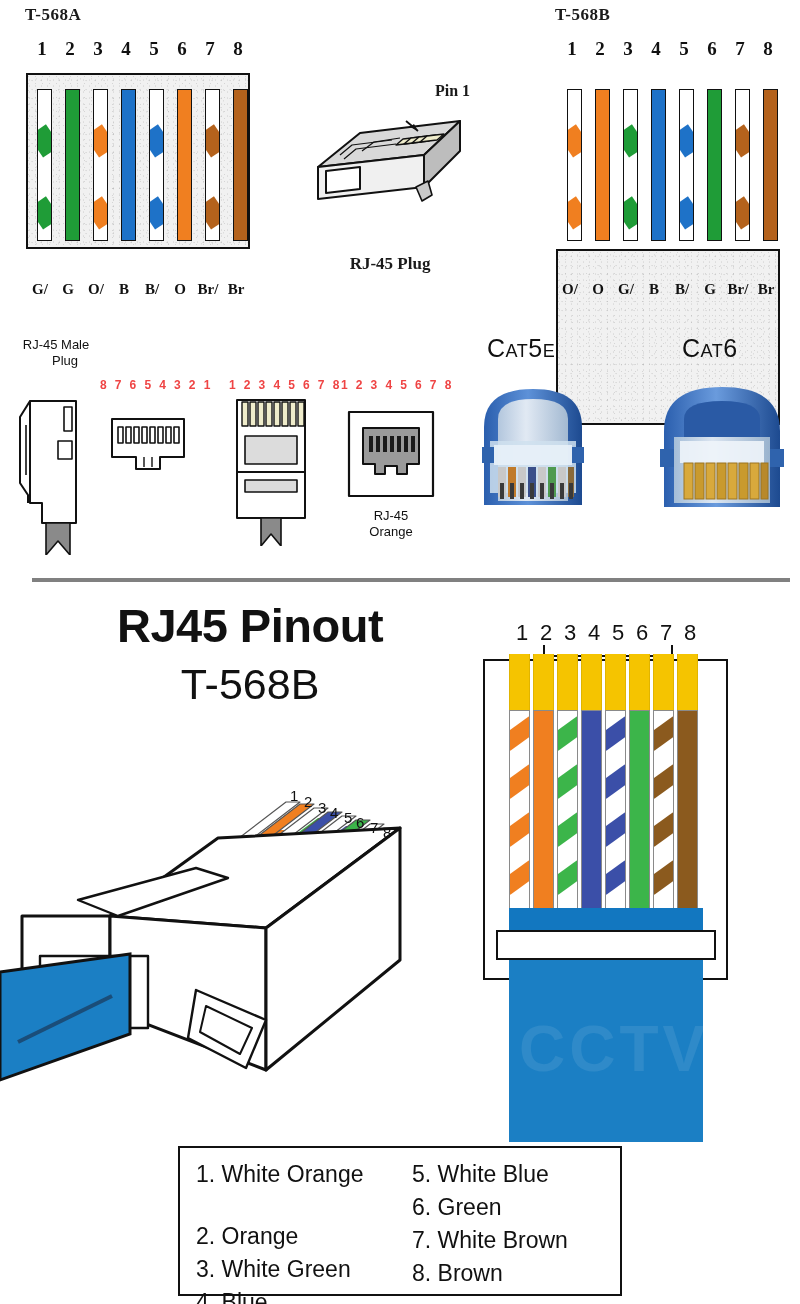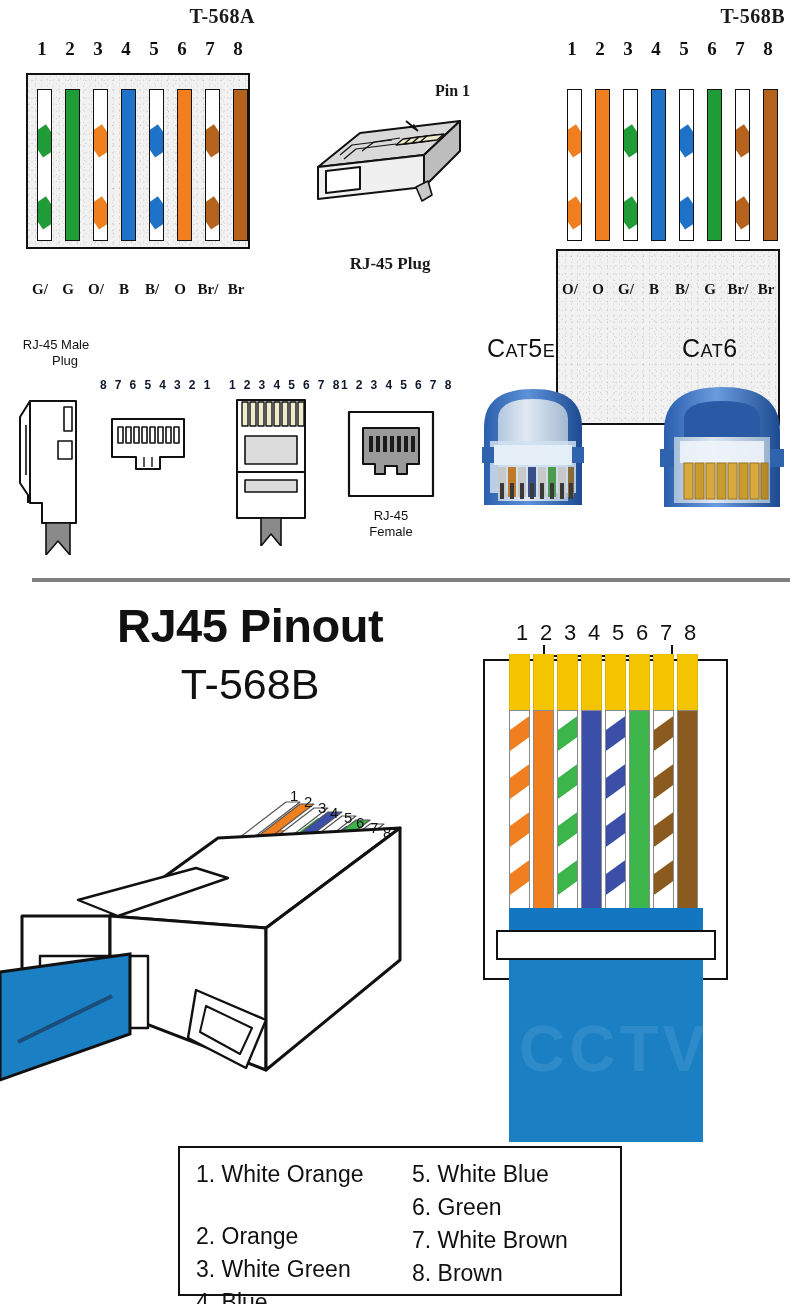--- a/index.html
+++ b/index.html
@@ -10,21 +10,21 @@
     font-family: "Liberation Sans", sans-serif;
     position: relative;
     overflow: hidden;
     color: #111;
   }
   .abs { position: absolute; }
 
   
   .serif { font-family: "Liberation Serif", serif; font-weight: bold; color: #1a1a1a; }
 
-  .std-title { font-size: 20px; letter-spacing: .5px; text-align: right; }
+  .std-title { font-size: 17px; letter-spacing: .5px; text-align: left; }
 
   .pinnum-row { display: flex; }
   .pinnum { font-family: "Liberation Serif", serif; font-weight: bold; font-size: 19px;
             text-align: center; color: #111; }
 
   
   .wireblock { position: relative; border: 2px solid #111; background: #f1f1f1; }
   .wireblock::before {
     content: ""; position: absolute; inset: 0;
     background-image:
@@ -39,21 +39,21 @@
   .tw .band { position: absolute; left: -30%; width: 160%; height: 26px;
               transform: rotate(-34deg); }
   .tw.solid { }
   .wlabel-row { display: flex; }
   .wlabel { font-family: "Liberation Serif", serif; font-weight: bold; font-size: 15px;
             text-align: center; color: #111; }
 
   
   .lineart { stroke: #111; fill: none; }
   .smallnum { font-family: "Liberation Sans", sans-serif; font-weight: bold;
-              font-size: 12px; letter-spacing: 2.4px; color: #0f172a; }
+              font-size: 12px; letter-spacing: 2.4px; color: #ef4444; }
   .callout { font-family: "Liberation Sans", sans-serif; font-size: 13px;
              color: #111; text-align: center; line-height: 1.25; }
 
   .cat-label { font-family: "Liberation Sans", sans-serif; color: #111;
                font-size: 25px; letter-spacing: .5px; }
   .cat-label .sm { font-size: 18px; }
 
   
   .divider { background: #808080; height: 4px; }
 
@@ -300,21 +300,21 @@
         <rect x="45" y="28" width="4" height="16"></rect>
         <rect x="52" y="28" width="4" height="16"></rect>
         <rect x="59" y="28" width="4" height="16"></rect>
         <rect x="66" y="28" width="4" height="16"></rect>
       </g>
     </g>
   </svg>
 </div>
 <div class="abs callout" style="left:345px; top:508px; width:92px;">
   <div>RJ-45</div>
-  <div>Female</div>
+  <div>Orange</div>
 </div>
 
 <div class="abs cat-label" style="left:487px; top:334px;"><span>C</span><span class="sm">AT</span><span>5</span><span class="sm">E</span></div>
 
 <div class="abs" style="left:468px; top:375px; width:130px; height:150px;">
   <svg width="130" height="150" viewBox="0 0 130 150">
     <defs>
       <linearGradient id="bootg" x1="0" y1="0" x2="1" y2="0">
         <stop offset="0" stop-color="#2b5fae"></stop>
           <stop offset="0.45" stop-color="#5d91d8"></stop>

